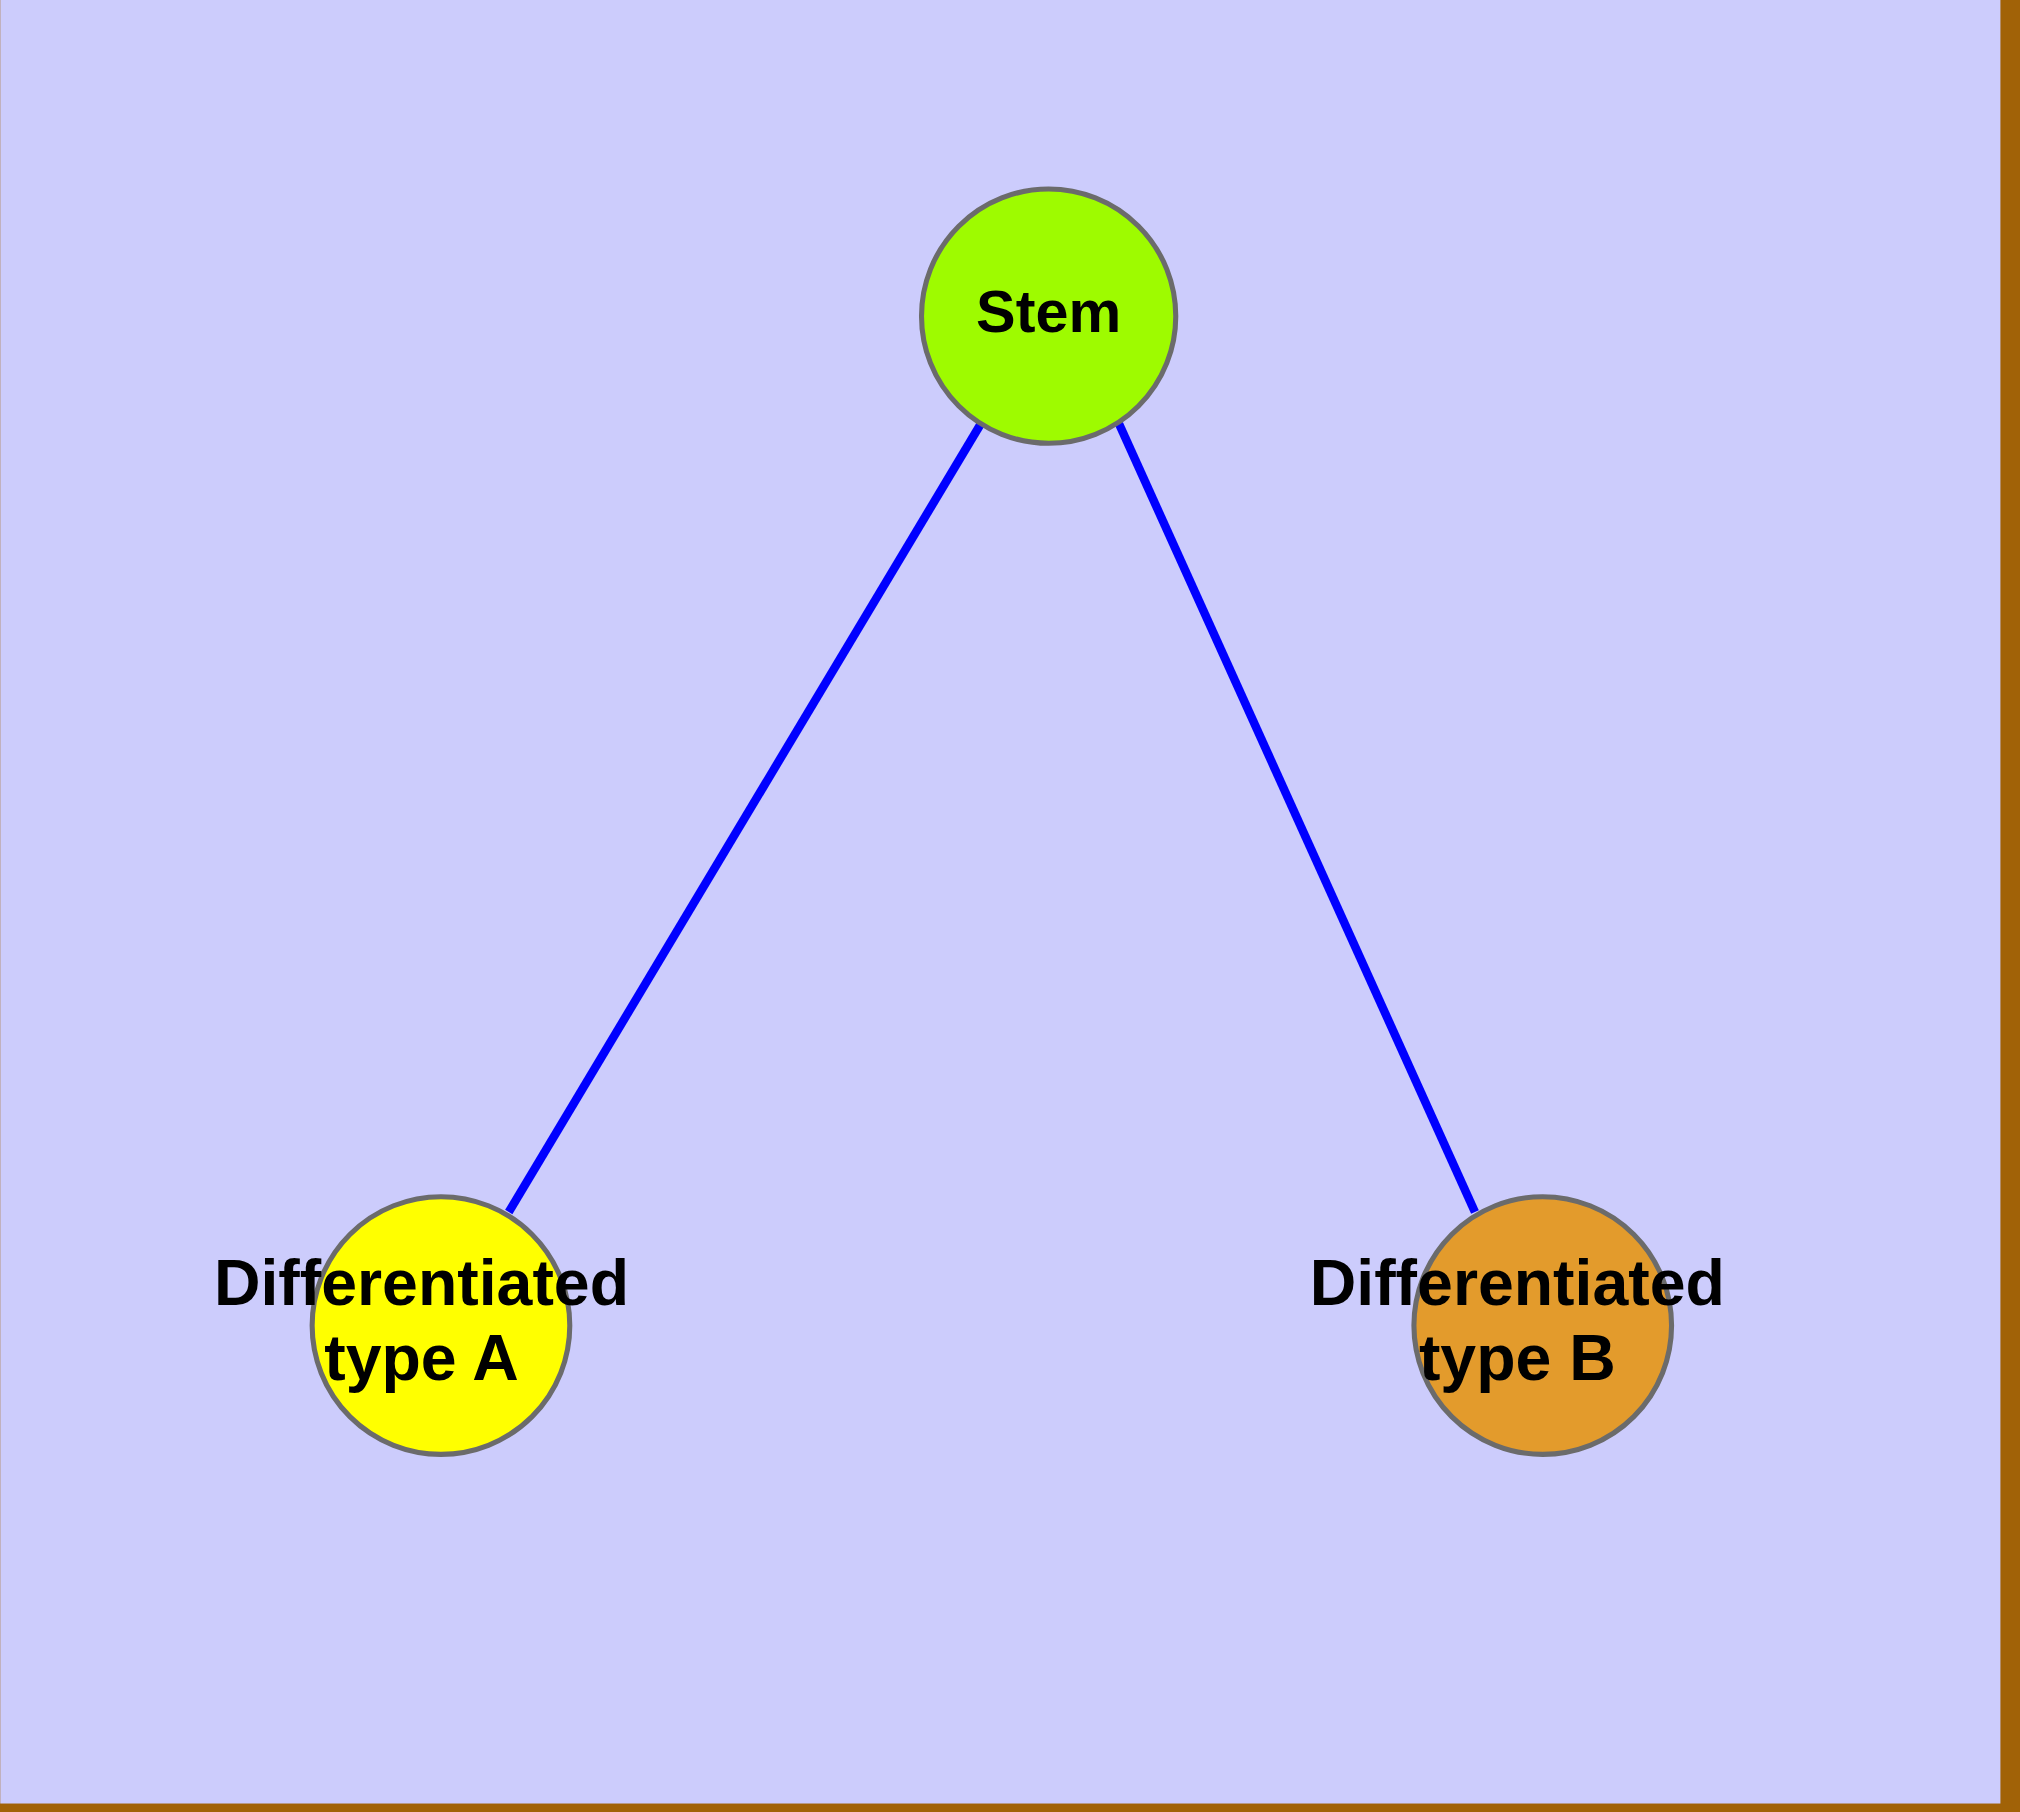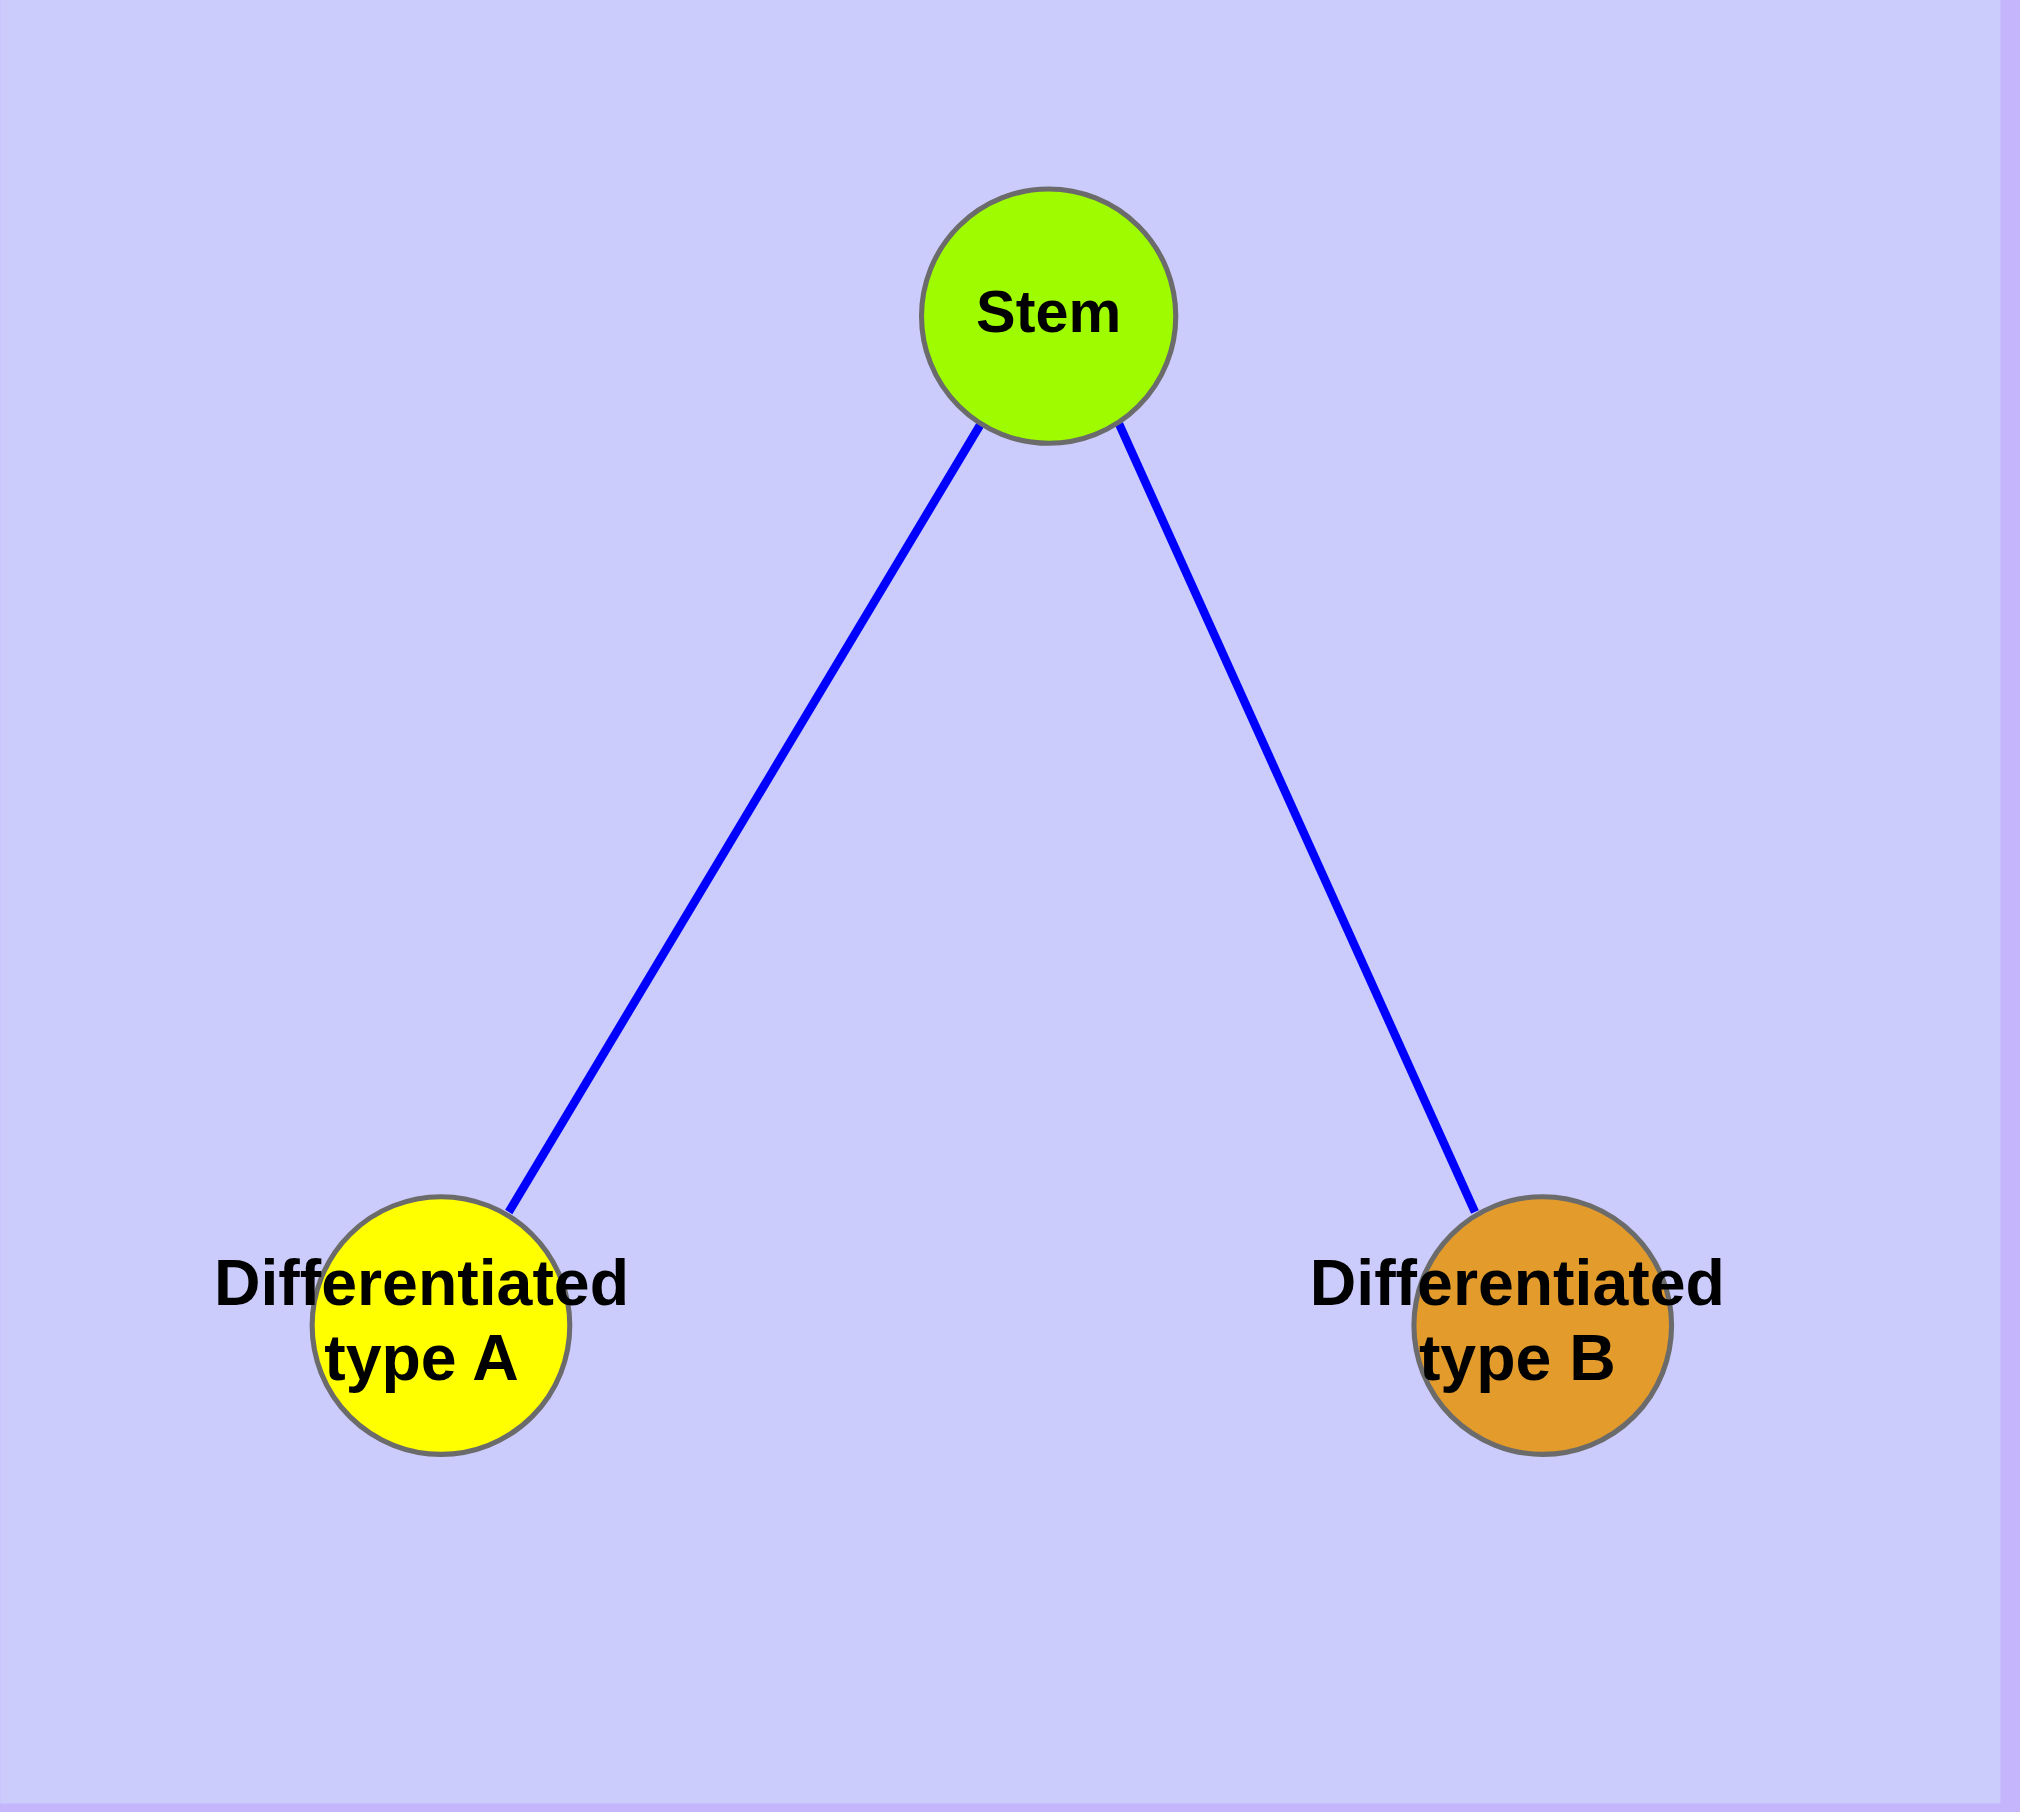--- a/index.html
+++ b/index.html
@@ -32,21 +32,21 @@
     font-family: "Liberation Sans", sans-serif;
     font-weight: bold;
     fill: #000000;
     text-anchor: middle;
     dominant-baseline: middle;
   }
 </style>
 </head>
 <body>
 
-<div id="canvas" style="background: #c4b5fd;">
+<div id="canvas" style="background: #a16207;">
   <svg id="graph-svg" viewBox="0 0 2384 2138" xmlns="http://www.w3.org/2000/svg">
 
     <rect id="bg-rect" x="0" y="0" width="2360" height="2128" fill="#ccccfc"></rect>
 
     <g id="edges-layer">
         <line x1="1157" y1="500" x2="600" y2="1430" stroke="#0000ff" stroke-width="10" stroke-linecap="butt"></line>
         <line x1="1320" y1="500" x2="1740" y2="1430" stroke="#0000ff" stroke-width="10" stroke-linecap="butt"></line>
       </g>
     <g id="nodes-layer">
         <circle cx="1237" cy="373" r="150" fill="#9efb00" stroke="#6b6b6b" stroke-width="6"></circle>

